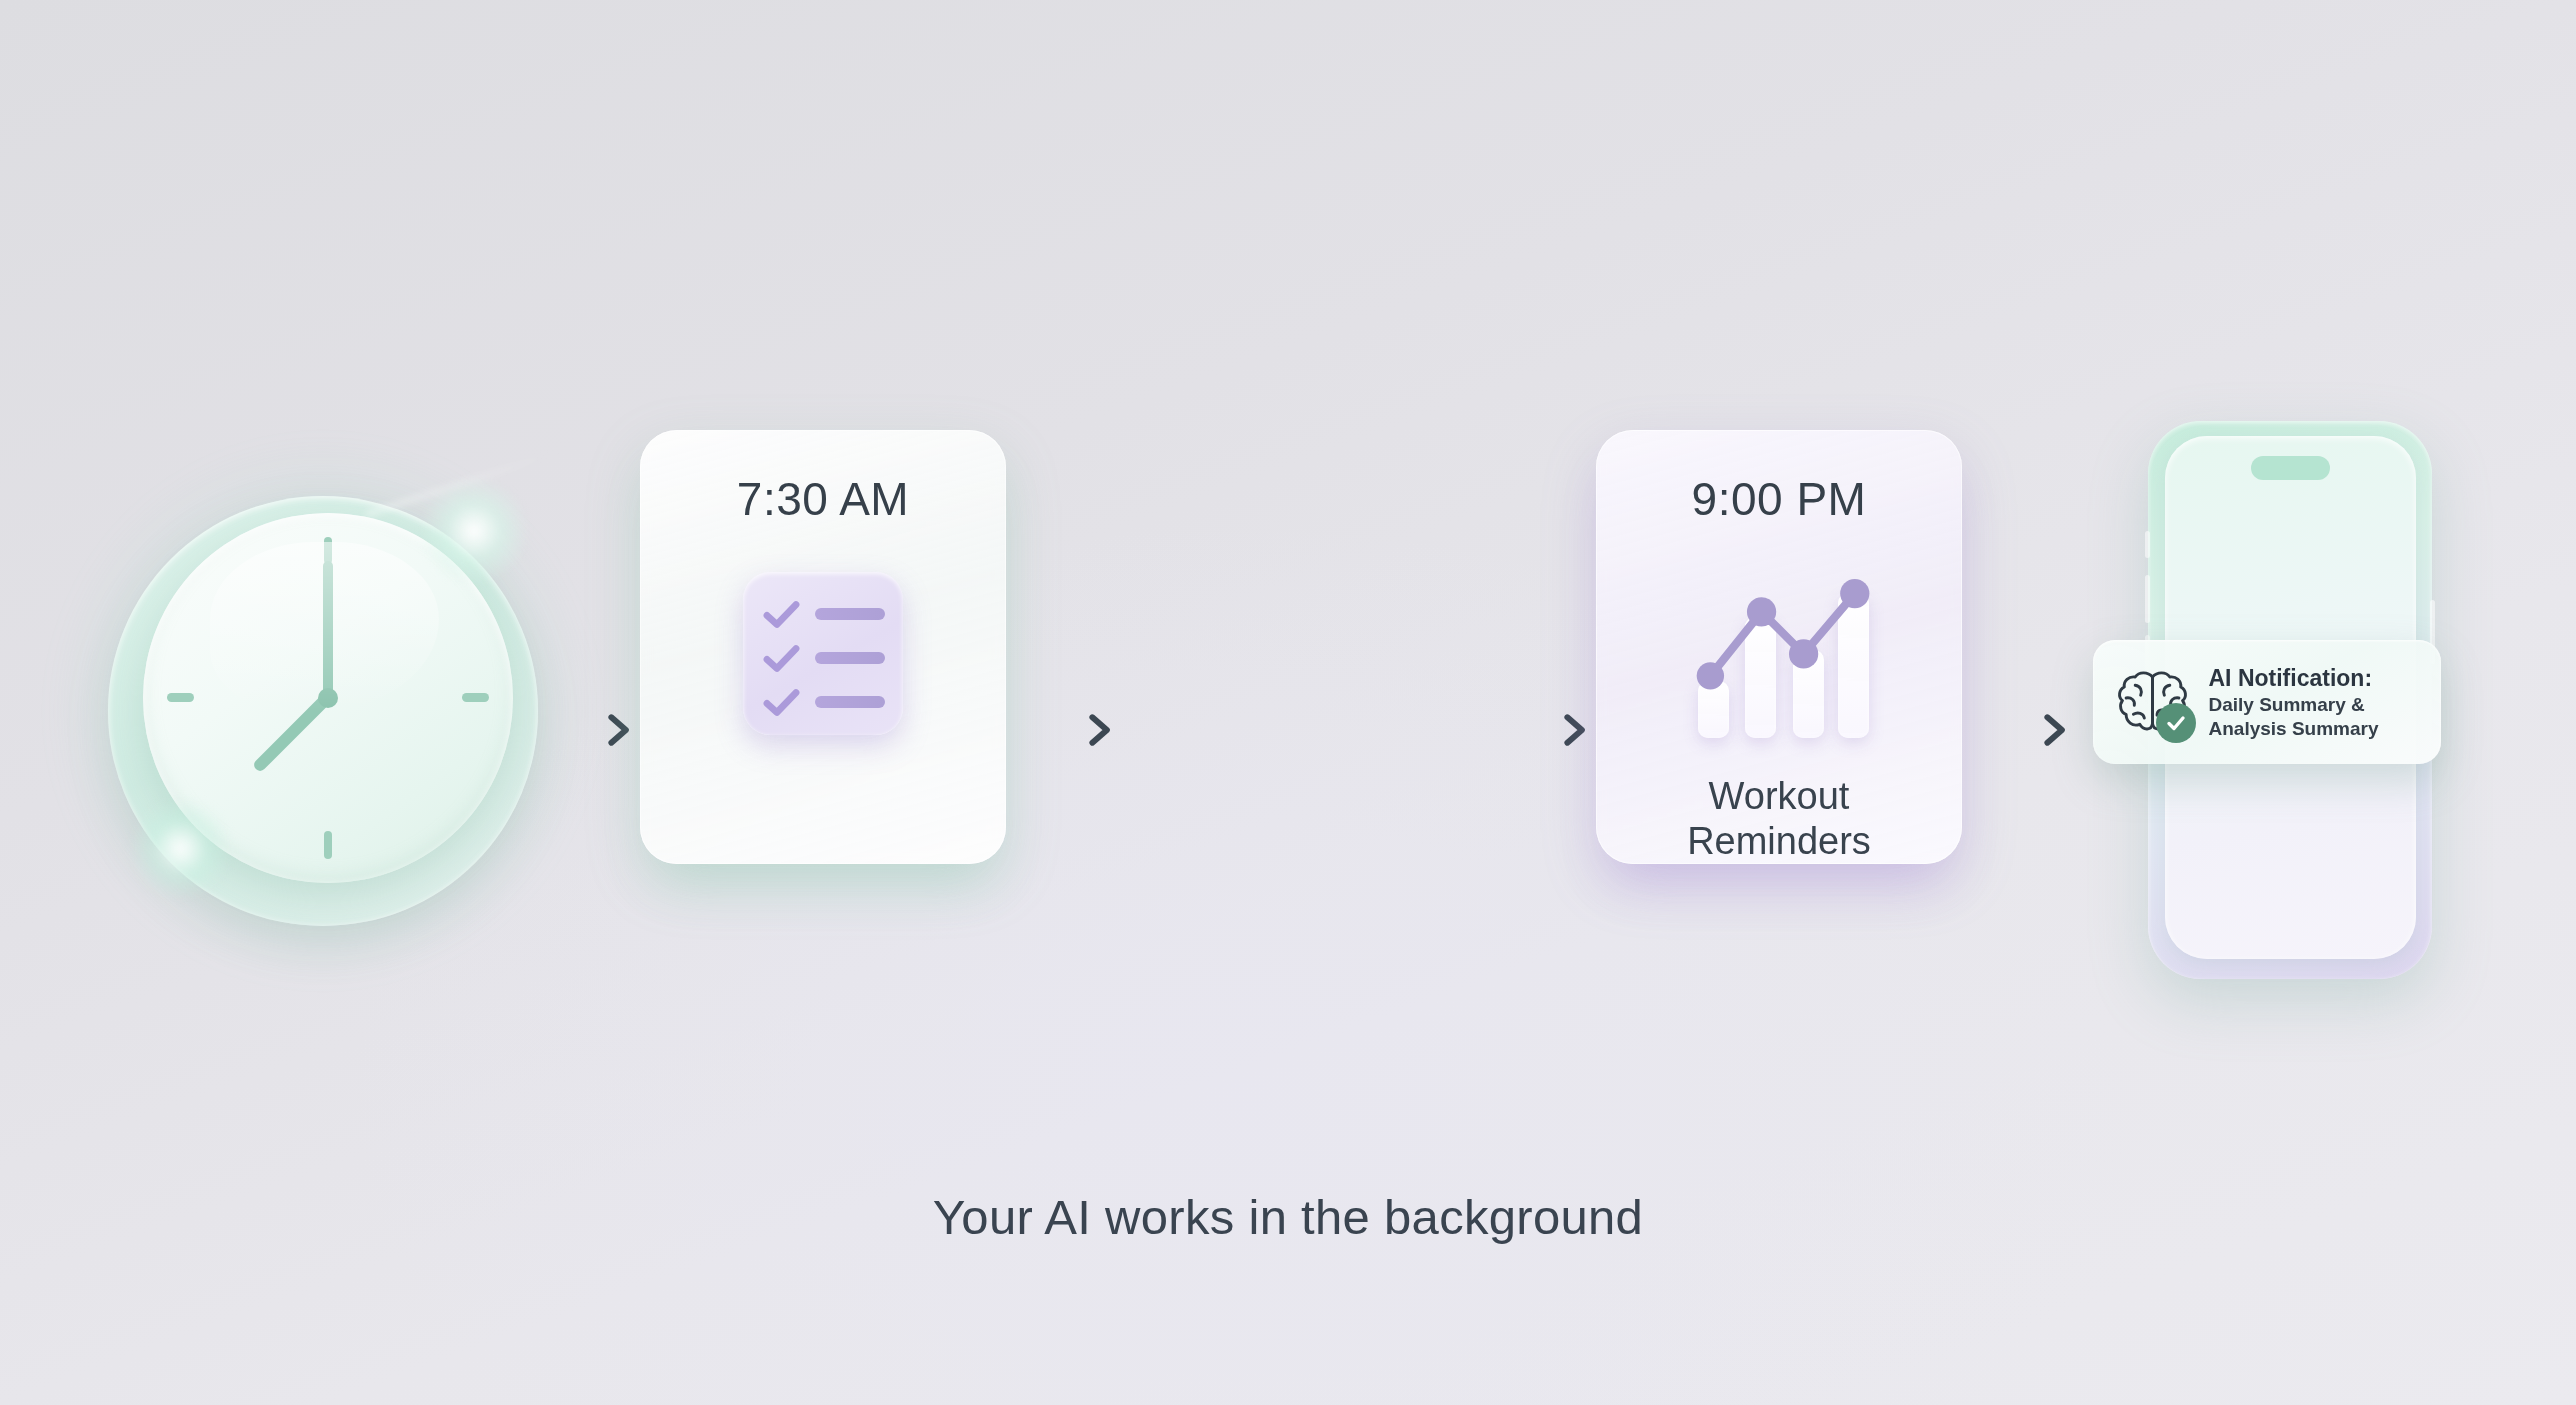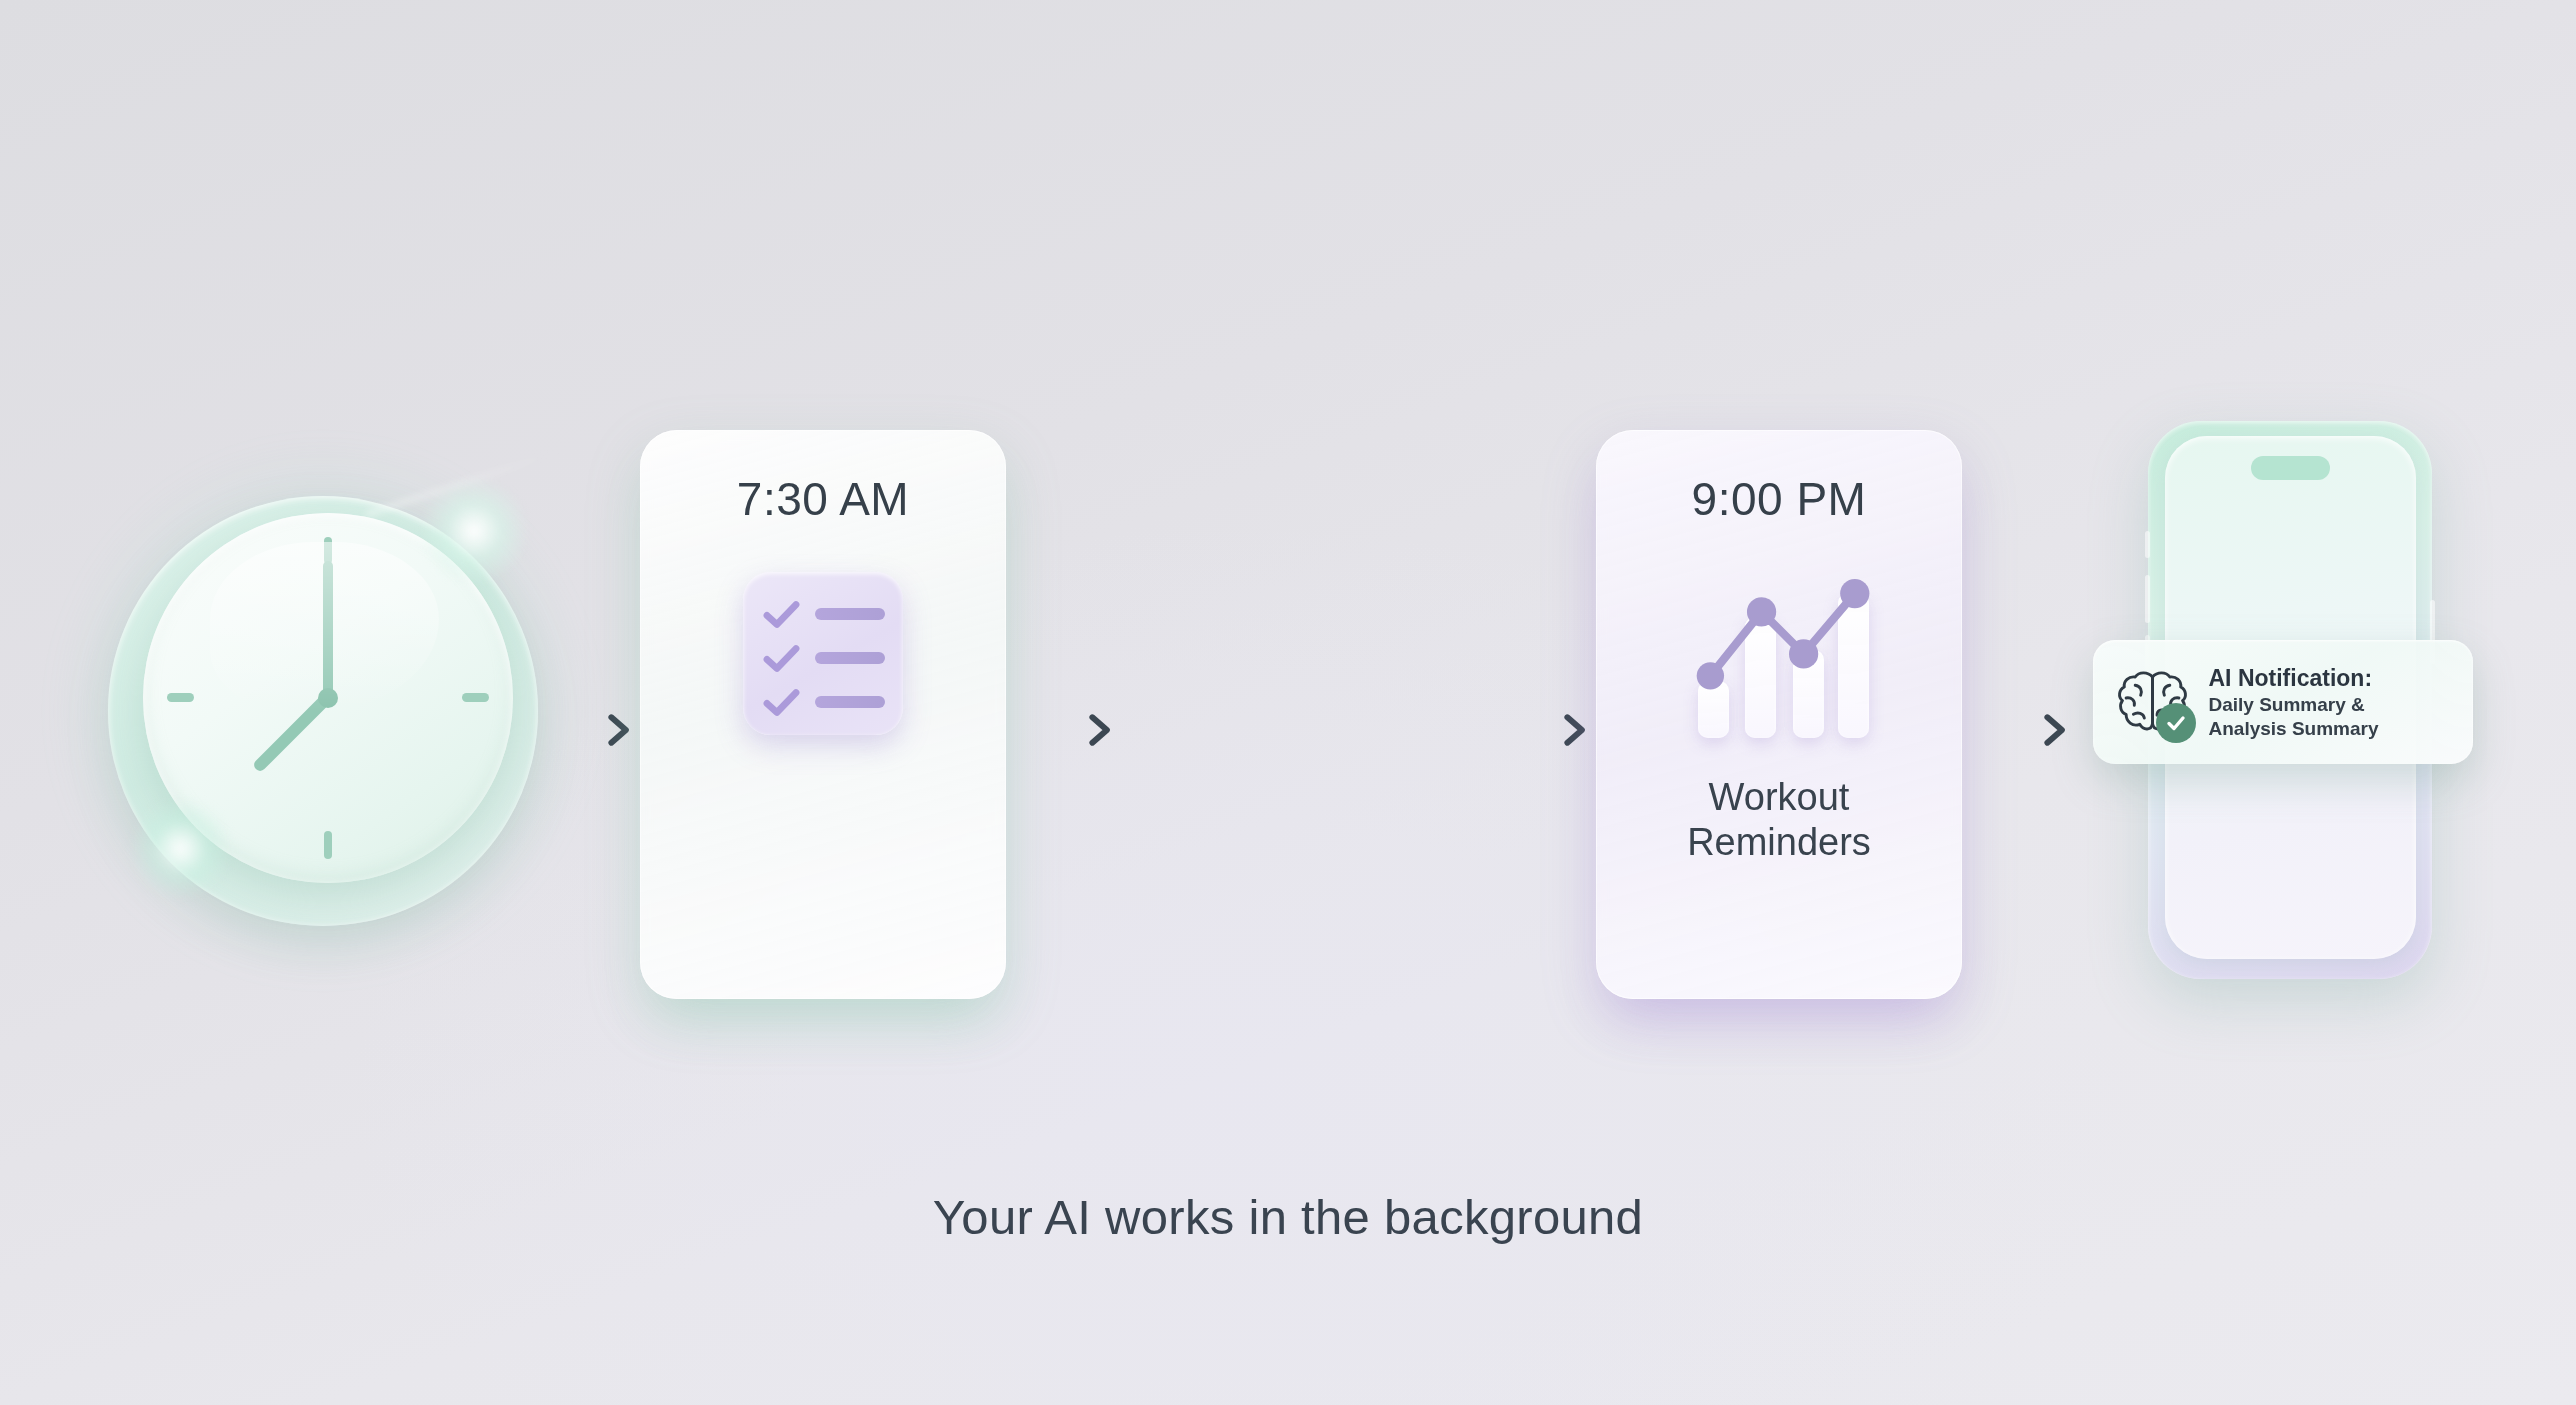--- a/index.html
+++ b/index.html
@@ -51,21 +51,21 @@
   .flare.b { width:101px; height:101px; left:22px; bottom:27.4px;
     background:radial-gradient(circle, rgba(255,255,255,0.95) 0%, rgba(200,242,226,0.5) 38%, rgba(200,242,226,0) 72%); filter:blur(4.6px); }
   .flare-streak { position:absolute; right:-33px; top:5.5px; width:201px; height:2.7px; background:linear-gradient(90deg, rgba(255,255,255,0.9), rgba(255,255,255,0)); transform:rotate(-18deg); filter:blur(1.8px); }
 
   
   .arrow { position:absolute; width:108px; height:40px; top:710px; }
   .arrow svg { width:100%; height:100%; display:block; }
 
   
   .card {
-    position:absolute; top:430px; width:366px; height:569px; border-radius:37px;
+    position:absolute; top:430px; width:366px; height:434px; border-radius:37px;
     display:flex; flex-direction:column; align-items:center;
     padding-top:42px;
     backdrop-filter:blur(5.5px);
   }
   .card.c1 {
     left:640px;
     background:linear-gradient(165deg, rgba(255,255,255,0.92) 0%, rgba(248,252,250,0.8) 45%, rgba(255,255,255,0.9) 100%);
     box-shadow:0 20px 55px rgba(130,180,160,0.22), 0 0 0 0.9px rgba(255,255,255,0.6) inset, 0 31px 53px -16.5px rgba(150,215,190,0.35);
   }
   .card.c2 {
@@ -118,21 +118,21 @@
   }
   .island { position:absolute; left:50%; margin-left:-39px; top:20px; width:79px; height:24px; border-radius:12.8px; background:#b5e4d1; }
   .phone-btn { position:absolute; background:rgba(255,255,255,0.55); border-radius:2.7px; }
   .phone-btn.b1 { left:-2.7px; top:110px; width:4.6px; height:27.4px; }
   .phone-btn.b2 { left:-2.7px; top:154px; width:4.6px; height:48px; }
   .phone-btn.b3 { left:-2.7px; top:214px; width:4.6px; height:48px; }
   .phone-btn.b4 { right:-2.7px; top:179px; width:4.6px; height:64px; }
 
   
   .notif {
-    position:absolute; left:2093px; top:640px; width:380px; height:124px; border-radius:22px;
+    position:absolute; left:2093px; top:640px; width:348px; height:124px; border-radius:22px;
     display:flex; align-items:center; gap:16.5px; padding:0 20px;
     background:linear-gradient(150deg, rgba(247,252,250,0.96) 0%, rgba(240,249,246,0.93) 50%, rgba(250,252,252,0.96) 100%);
     box-shadow:0 16.5px 40px rgba(110,150,140,0.28), inset 0 0.9px 2.7px rgba(255,255,255,0.9);
   }
   .notif-icon { width:79px; height:71px; flex:none; position:relative; }
   .check-badge {
     position:absolute; right:-3.7px; bottom:-5.5px; width:40px; height:40px; border-radius:50%;
     background:#559077; display:flex; align-items:center; justify-content:center;
   }
   .notif-text { display:flex; flex-direction:column; justify-content:center; gap:0.9px; }

